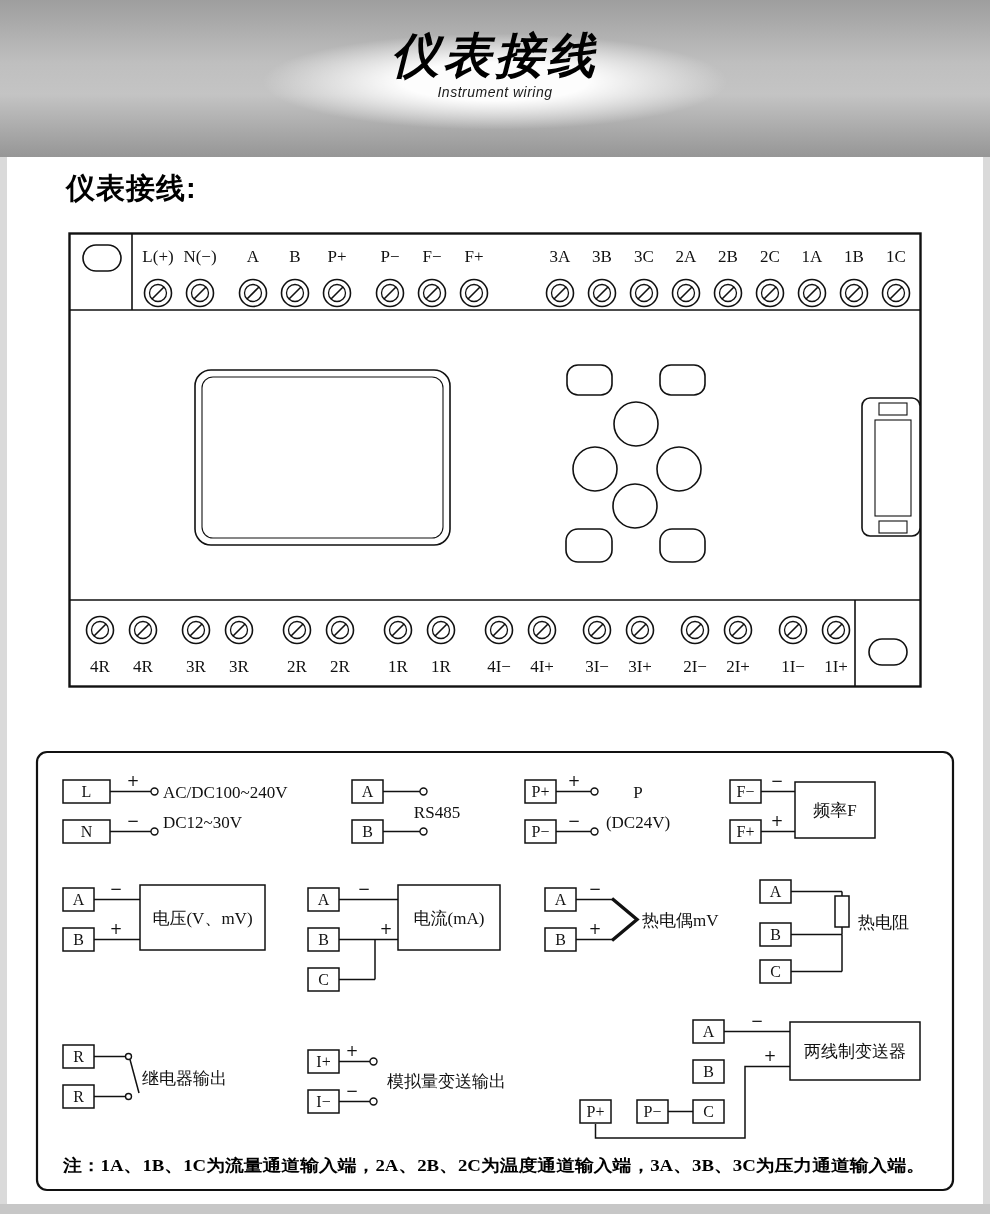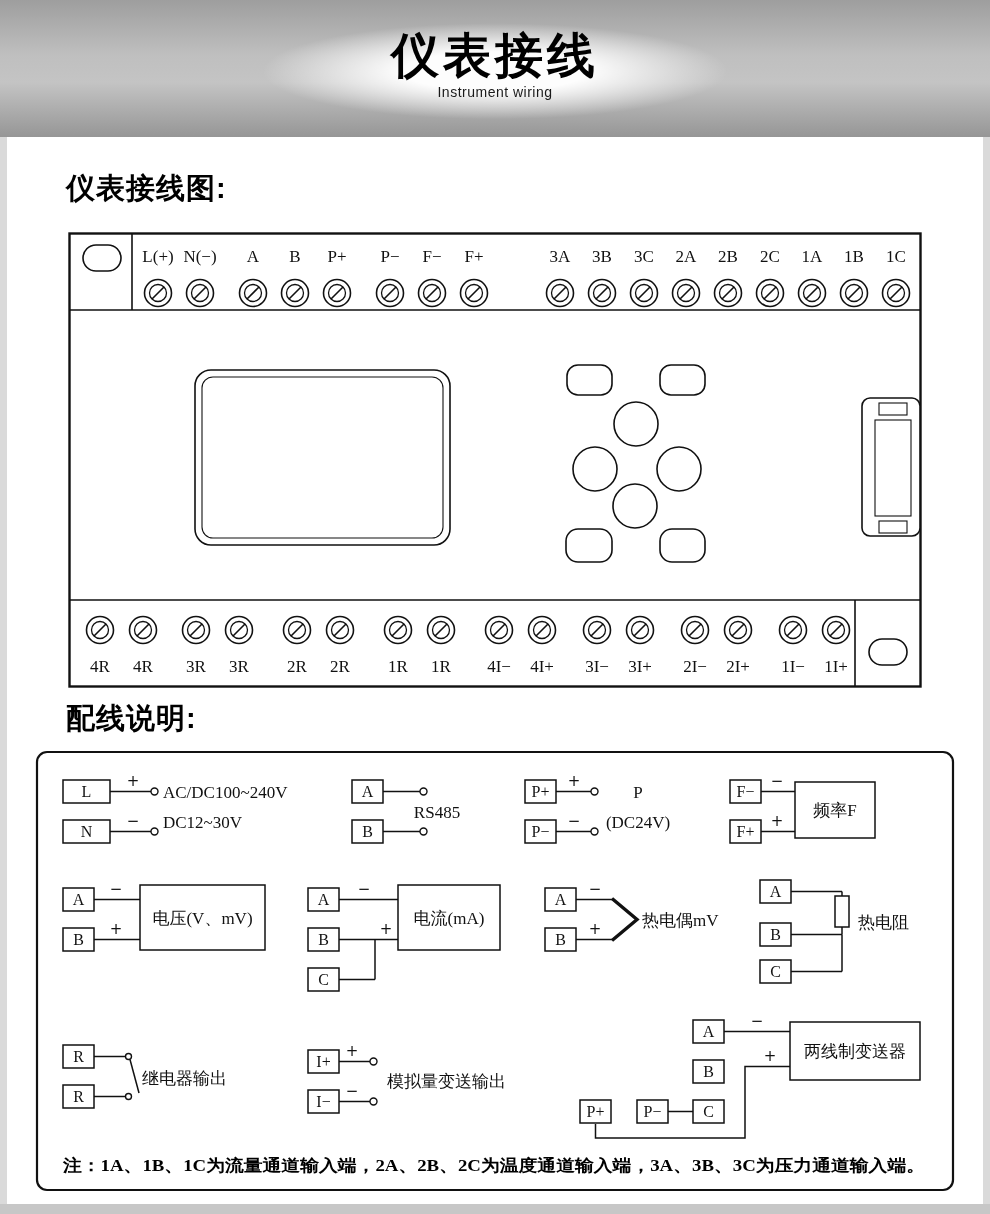--- a/index.html
+++ b/index.html
@@ -3,24 +3,24 @@
 <meta charset="utf-8">
 <style>
   *{margin:0;padding:0;box-sizing:border-box}
   body{background:#ffffff}
   .page{position:relative;width:990px;height:1214px;background:#fff;overflow:hidden;
         font-family:"Liberation Sans",sans-serif;color:#111}
   .edge-v{position:absolute;top:137px;width:7px;height:1067px;background:#dadada}
   .edge-left{left:0}
   .edge-right{right:0}
   .edge-bottom{position:absolute;left:0;top:1204px;width:990px;height:10px;background:#c7c7c7}
-  .band{position:absolute;left:0;top:0;width:990px;height:137px;text-align:center;
+  .band{position:absolute;left:0;top:0;width:990px;height:157px;text-align:center;
     background:
       radial-gradient(ellipse 310px 64px at 50% 52%, rgba(255,255,255,.97) 30%, rgba(255,255,255,0) 75%),
-      linear-gradient(180deg,#9e9e9e 0%,#bfbfbf 40%,#c4c4c4 60%,#969696 100%);}
+      linear-gradient(180deg,#9e9e9e 0%,#bfbfbf 40%,#c4c4c4 60%,#969696 100%); font-style: italic;}
   .band-title{padding-top:24px;font-weight:700;font-size:48px;letter-spacing:4px;color:#000}
   .band-sub{font-size:14px;color:#1a1a1a;margin-top:-4px;letter-spacing:.5px}
   .sec-title{position:absolute;left:66px;font-weight:700;font-size:29px;color:#000;letter-spacing:1px}
   #sec1{top:169px}
   #sec2{top:699px}
   #main-diagram{position:absolute;left:68px;top:232px}
   #wiring-box{position:absolute;left:35px;top:750px}
 
   
   .frame{fill:#fff;stroke:#111;stroke-width:2.4}
@@ -46,21 +46,21 @@
 
   <div class="edge-v edge-left"></div>
   <div class="edge-v edge-right"></div>
   <div class="edge-bottom"></div>
 
   <div class="band">
     <div class="band-title">仪表接线</div>
     <div class="band-sub">Instrument wiring</div>
   </div>
 
-  <div class="sec-title" id="sec1">仪表接线图:</div>
+  <div class="sec-title" id="sec1">仪表接线:</div>
 
   <svg id="main-diagram" width="854" height="456" viewBox="0 0 854 456">
     <defs>
       <g id="screw">
         <circle r="13.5" fill="#fff" stroke="#111" stroke-width="1.6"></circle>
         <circle r="8.5" fill="#fff" stroke="#111" stroke-width="1.3"></circle>
         <line x1="-6" y1="6" x2="6" y2="-6" stroke="#111" stroke-width="1.6"></line>
       </g>
     </defs>
 
@@ -162,21 +162,20 @@
         <text x="627" y="440" class="term-label">2I−</text>
         <use href="#screw" x="670" y="398"></use>
         <text x="670" y="440" class="term-label">2I+</text>
         <use href="#screw" x="725" y="398"></use>
         <text x="725" y="440" class="term-label">1I−</text>
         <use href="#screw" x="768" y="398"></use>
         <text x="768" y="440" class="term-label">1I+</text>
       </g>
   </svg>
 
-  <div class="sec-title" id="sec2">配线说明:</div>
 
   <svg id="wiring-box" width="920" height="442" viewBox="0 0 920 442">
     <rect class="obox" x="2" y="2" width="916" height="438" rx="10"></rect>
 
     <g>
       <rect class="tbox" x="28" y="30" width="47" height="23"></rect>
       <text class="lbl" x="51.5" y="46.5">L</text>
       <rect class="tbox" x="28" y="70" width="47" height="23"></rect>
       <text class="lbl" x="51.5" y="86.5">N</text>
       <line class="wire" x1="75" y1="41.5" x2="116" y2="41.5"></line>

